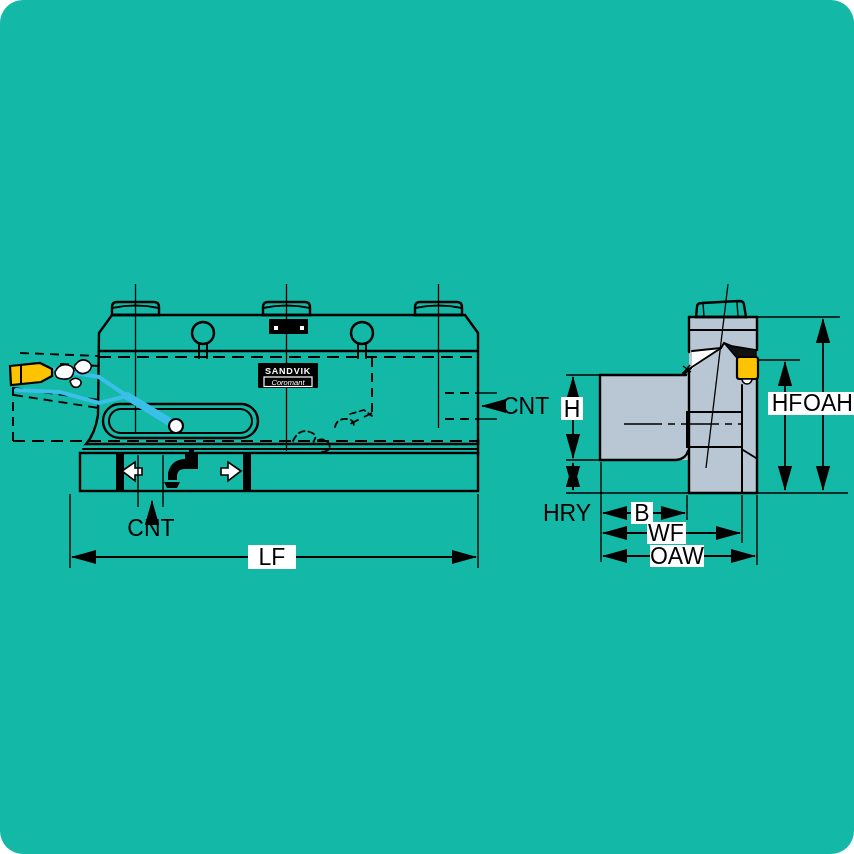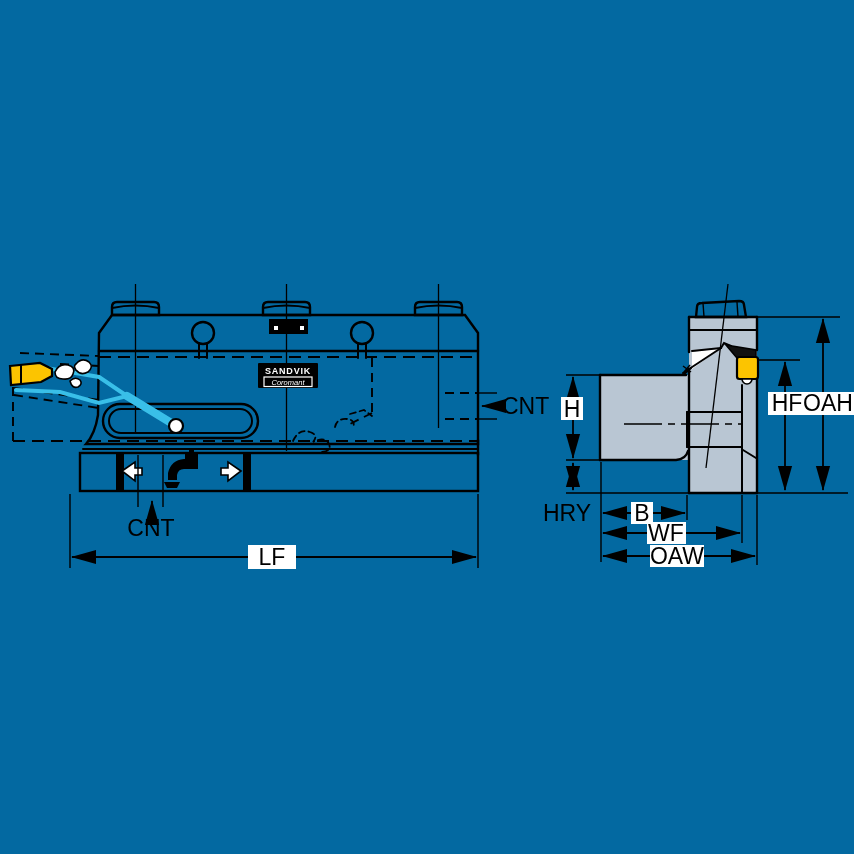--- a/index.html
+++ b/index.html
@@ -1,16 +1,16 @@
 <!DOCTYPE html>
 <html><head>
 <meta charset="utf-8">
 <style>
   html,body{margin:0;padding:0;background:#ffffff;}
-  .stage{width:854px;height:854px;background:#0369a1;position:relative;}
+  .stage{width:854px;height:854px;background:#14b8a6;position:relative;border-radius:23px;}
   svg{display:block;}
   .ol   {stroke:#000;stroke-width:2.4;fill:none;stroke-linecap:round;}
   .ol2  {stroke:#000;stroke-width:2;fill:none;stroke-linecap:round;}
   .thin {stroke:#000;stroke-width:1.4;fill:none;}
   .cl   {stroke:#000;stroke-width:1.3;fill:none;}
   .dash {stroke:#000;stroke-width:2.2;fill:none;stroke-dasharray:12 7;}
   .dashS{stroke:#000;stroke-width:1.9;fill:none;stroke-dasharray:9 6;}
   .scrib{stroke:#000;stroke-width:1.8;fill:none;stroke-dasharray:6 4;stroke-linecap:round;}
   .dim  {stroke:#000;stroke-width:1.8;fill:none;}
   .blk  {fill:#000;stroke:none;}

